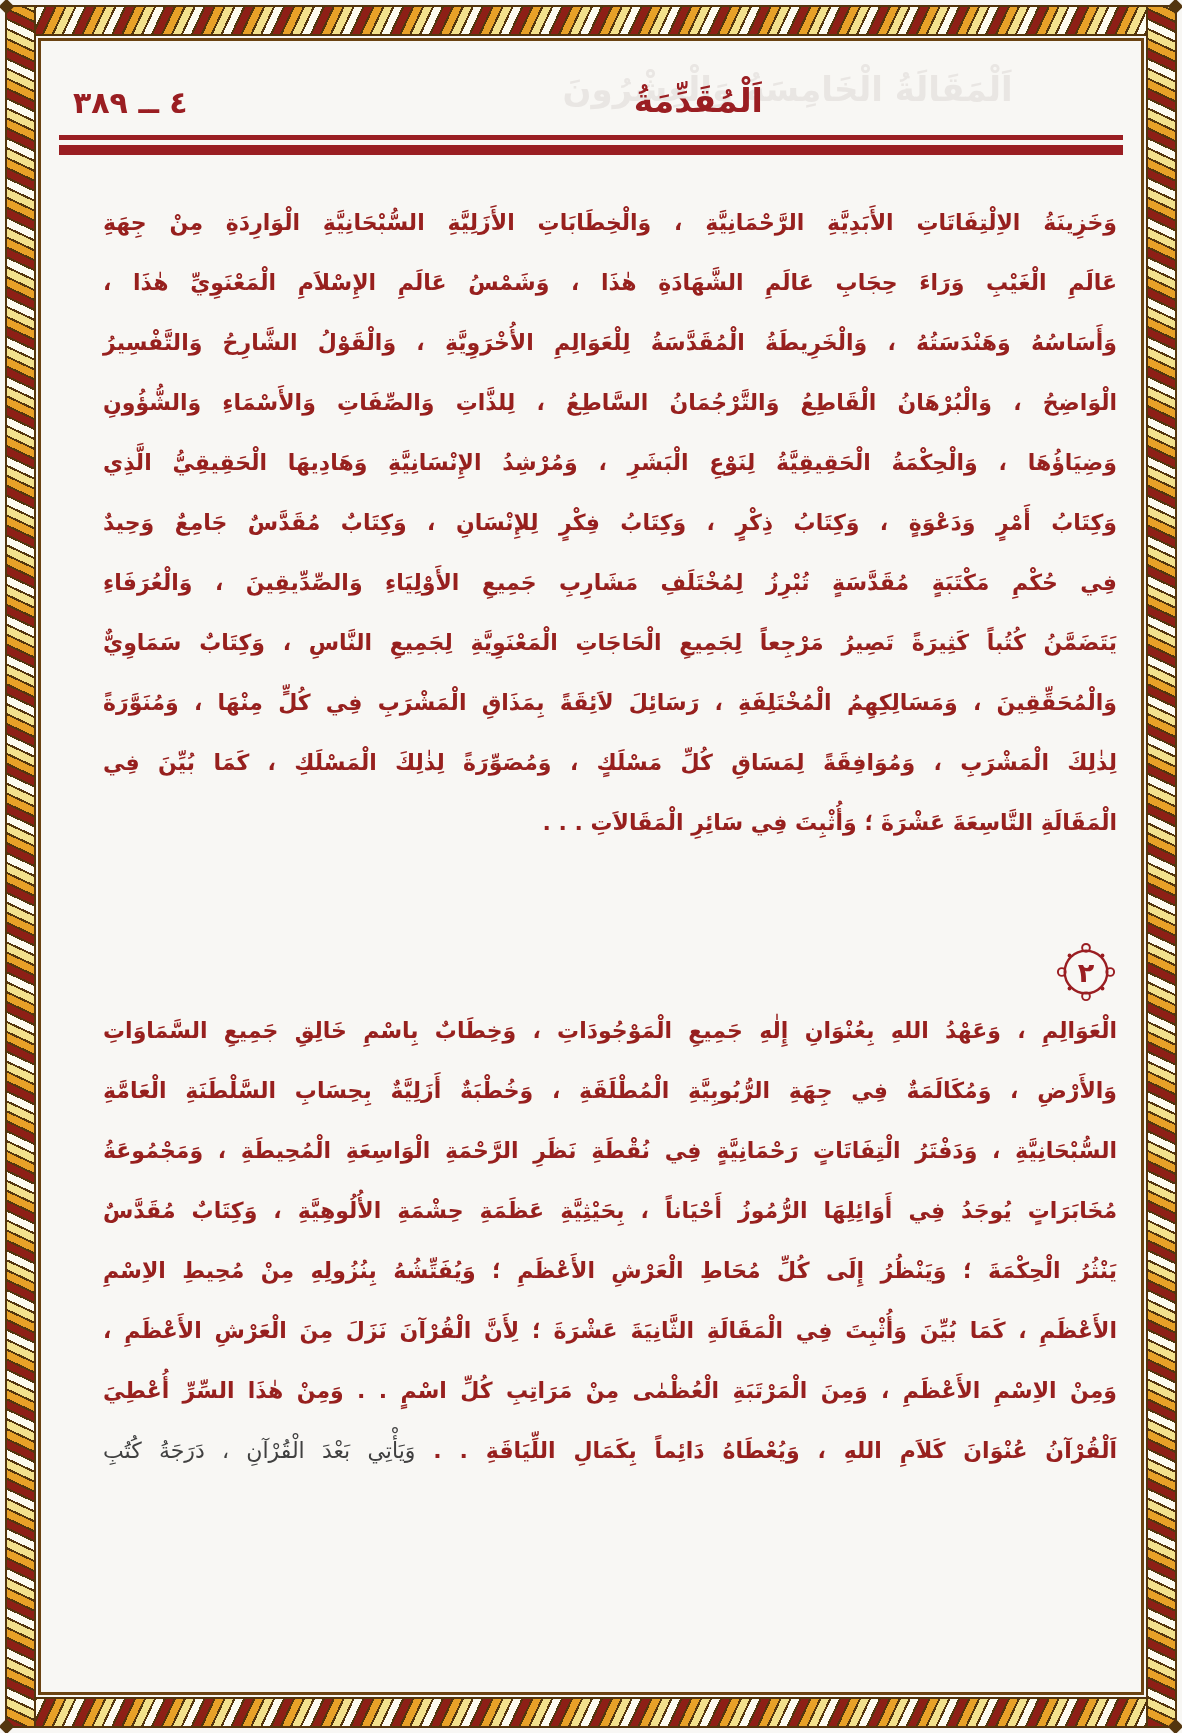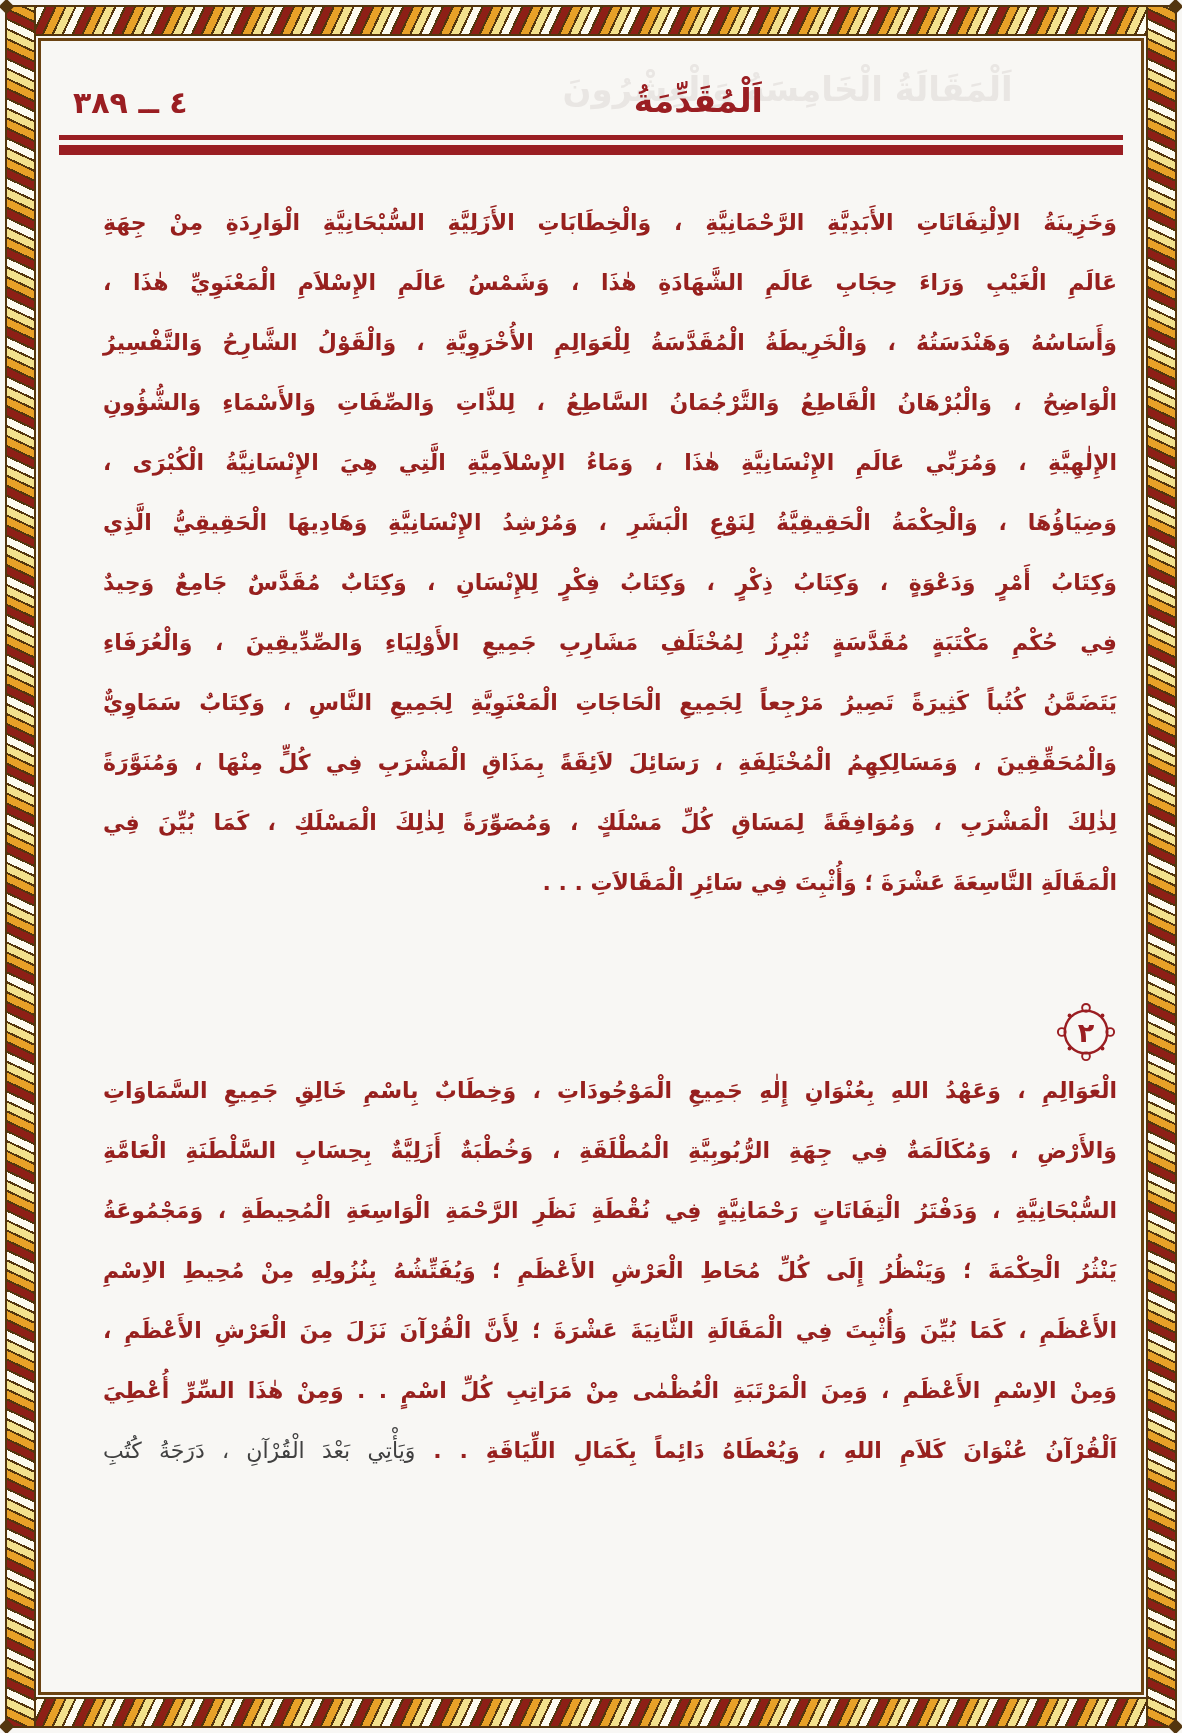--- a/index.html
+++ b/index.html
@@ -104,21 +104,20 @@
         <div class="rule-thick"></div>
       </div>
     </div>
 
     <div class="body-text">
       <div>
         <div class="line">وَخَزِينَةُ الاِلْتِفَاتَاتِ الأَبَدِيَّةِ الرَّحْمَانِيَّةِ ، وَالْخِطَابَاتِ الأَزَلِيَّةِ السُّبْحَانِيَّةِ الْوَارِدَةِ مِنْ جِهَةِ</div>
         <div class="line">عَالَمِ الْغَيْبِ وَرَاءَ حِجَابِ عَالَمِ الشَّهَادَةِ هٰذَا ، وَشَمْسُ عَالَمِ الإِسْلاَمِ الْمَعْنَوِيِّ هٰذَا ،</div>
         <div class="line">وَأَسَاسُهُ وَهَنْدَسَتُهُ ، وَالْخَرِيطَةُ الْمُقَدَّسَةُ لِلْعَوَالِمِ الأُخْرَوِيَّةِ ، وَالْقَوْلُ الشَّارِحُ وَالتَّفْسِيرُ</div>
         <div class="line">الْوَاضِحُ ، وَالْبُرْهَانُ الْقَاطِعُ وَالتَّرْجُمَانُ السَّاطِعُ ، لِلذَّاتِ وَالصِّفَاتِ وَالأَسْمَاءِ وَالشُّؤُونِ</div>
-        <div class="line">الإِلٰهِيَّةِ ، وَمُرَبِّي عَالَمِ الإِنْسَانِيَّةِ هٰذَا ، وَمَاءُ الإِسْلاَمِيَّةِ الَّتِي هِيَ الإِنْسَانِيَّةُ الْكُبْرَى ،</div>
         <div class="line">وَضِيَاؤُهَا ، وَالْحِكْمَةُ الْحَقِيقِيَّةُ لِنَوْعِ الْبَشَرِ ، وَمُرْشِدُ الإِنْسَانِيَّةِ وَهَادِيهَا الْحَقِيقِيُّ الَّذِي</div>
         <div class="line">وَكِتَابُ أَمْرٍ وَدَعْوَةٍ ، وَكِتَابُ ذِكْرٍ ، وَكِتَابُ فِكْرٍ لِلإِنْسَانِ ، وَكِتَابٌ مُقَدَّسٌ جَامِعٌ وَحِيدٌ</div>
         <div class="line">فِي حُكْمِ مَكْتَبَةٍ مُقَدَّسَةٍ تُبْرِزُ لِمُخْتَلَفِ مَشَارِبِ جَمِيعِ الأَوْلِيَاءِ وَالصِّدِّيقِينَ ، وَالْعُرَفَاءِ</div>
         <div class="line">يَتَضَمَّنُ كُتُباً كَثِيرَةً تَصِيرُ مَرْجِعاً لِجَمِيعِ الْحَاجَاتِ الْمَعْنَوِيَّةِ لِجَمِيعِ النَّاسِ ، وَكِتَابٌ سَمَاوِيٌّ</div>
         <div class="line">وَالْمُحَقِّقِينَ ، وَمَسَالِكِهِمُ الْمُخْتَلِفَةِ ، رَسَائِلَ لاَئِقَةً بِمَذَاقِ الْمَشْرَبِ فِي كُلٍّ مِنْهَا ، وَمُنَوَّرَةً</div>
         <div class="line">لِذٰلِكَ الْمَشْرَبِ ، وَمُوَافِقَةً لِمَسَاقِ كُلِّ مَسْلَكٍ ، وَمُصَوِّرَةً لِذٰلِكَ الْمَسْلَكِ ، كَمَا بُيِّنَ فِي</div>
         <div class="line para-end">الْمَقَالَةِ التَّاسِعَةَ عَشْرَةَ ؛ وَأُثْبِتَ فِي سَائِرِ الْمَقَالاَتِ . . .</div>
       </div>
 
       <div class="para2">
@@ -132,20 +131,21 @@
             <circle cx="15" cy="15" r="2" fill="#9a1e22"></circle>
             <circle cx="49" cy="15" r="2" fill="#9a1e22"></circle>
             <circle cx="15" cy="49" r="2" fill="#9a1e22"></circle>
             <circle cx="49" cy="49" r="2" fill="#9a1e22"></circle>
             <text x="32" y="42" text-anchor="middle" font-size="28" font-weight="bold" fill="#9a1e22">٢</text>
           </svg>
         </div>
         <div class="line">الْعَوَالِمِ ، وَعَهْدُ اللهِ بِعُنْوَانِ إِلٰهِ جَمِيعِ الْمَوْجُودَاتِ ، وَخِطَابٌ بِاسْمِ خَالِقِ جَمِيعِ السَّمَاوَاتِ</div>
         <div class="line">وَالأَرْضِ ، وَمُكَالَمَةٌ فِي جِهَةِ الرُّبُوبِيَّةِ الْمُطْلَقَةِ ، وَخُطْبَةٌ أَزَلِيَّةٌ بِحِسَابِ السَّلْطَنَةِ الْعَامَّةِ</div>
         <div class="line">السُّبْحَانِيَّةِ ، وَدَفْتَرُ الْتِفَاتَاتٍ رَحْمَانِيَّةٍ فِي نُقْطَةِ نَظَرِ الرَّحْمَةِ الْوَاسِعَةِ الْمُحِيطَةِ ، وَمَجْمُوعَةُ</div>
+        <div class="line">مُخَابَرَاتٍ يُوجَدُ فِي أَوَائِلِهَا الرُّمُوزُ أَحْيَاناً ، بِحَيْثِيَّةِ عَظَمَةِ حِشْمَةِ الأُلُوهِيَّةِ ، وَكِتَابٌ مُقَدَّسٌ</div>
         <div class="line">يَنْثُرُ الْحِكْمَةَ ؛ وَيَنْظُرُ إِلَى كُلِّ مُحَاطِ الْعَرْشِ الأَعْظَمِ ؛ وَيُفَتِّشُهُ بِنُزُولِهِ مِنْ مُحِيطِ الاِسْمِ</div>
         <div class="line">الأَعْظَمِ ، كَمَا بُيِّنَ وَأُثْبِتَ فِي الْمَقَالَةِ الثَّانِيَةَ عَشْرَةَ ؛ لِأَنَّ الْقُرْآنَ نَزَلَ مِنَ الْعَرْشِ الأَعْظَمِ ،</div>
         <div class="line">وَمِنْ الاِسْمِ الأَعْظَمِ ، وَمِنَ الْمَرْتَبَةِ الْعُظْمٰى مِنْ مَرَاتِبِ كُلِّ اسْمٍ . . وَمِنْ هٰذَا السِّرِّ أُعْطِيَ</div>
         <div class="line">
           <span>اَلْقُرْآنُ عُنْوَانَ كَلاَمِ اللهِ ، وَيُعْطَاهُ دَائِماً بِكَمَالِ اللِّيَاقَةِ . . </span>
           <span class="black-tail">وَيَأْتِي بَعْدَ الْقُرْآنِ ، دَرَجَةُ كُتُبِ</span>
         </div>
       </div>
     </div>
 

